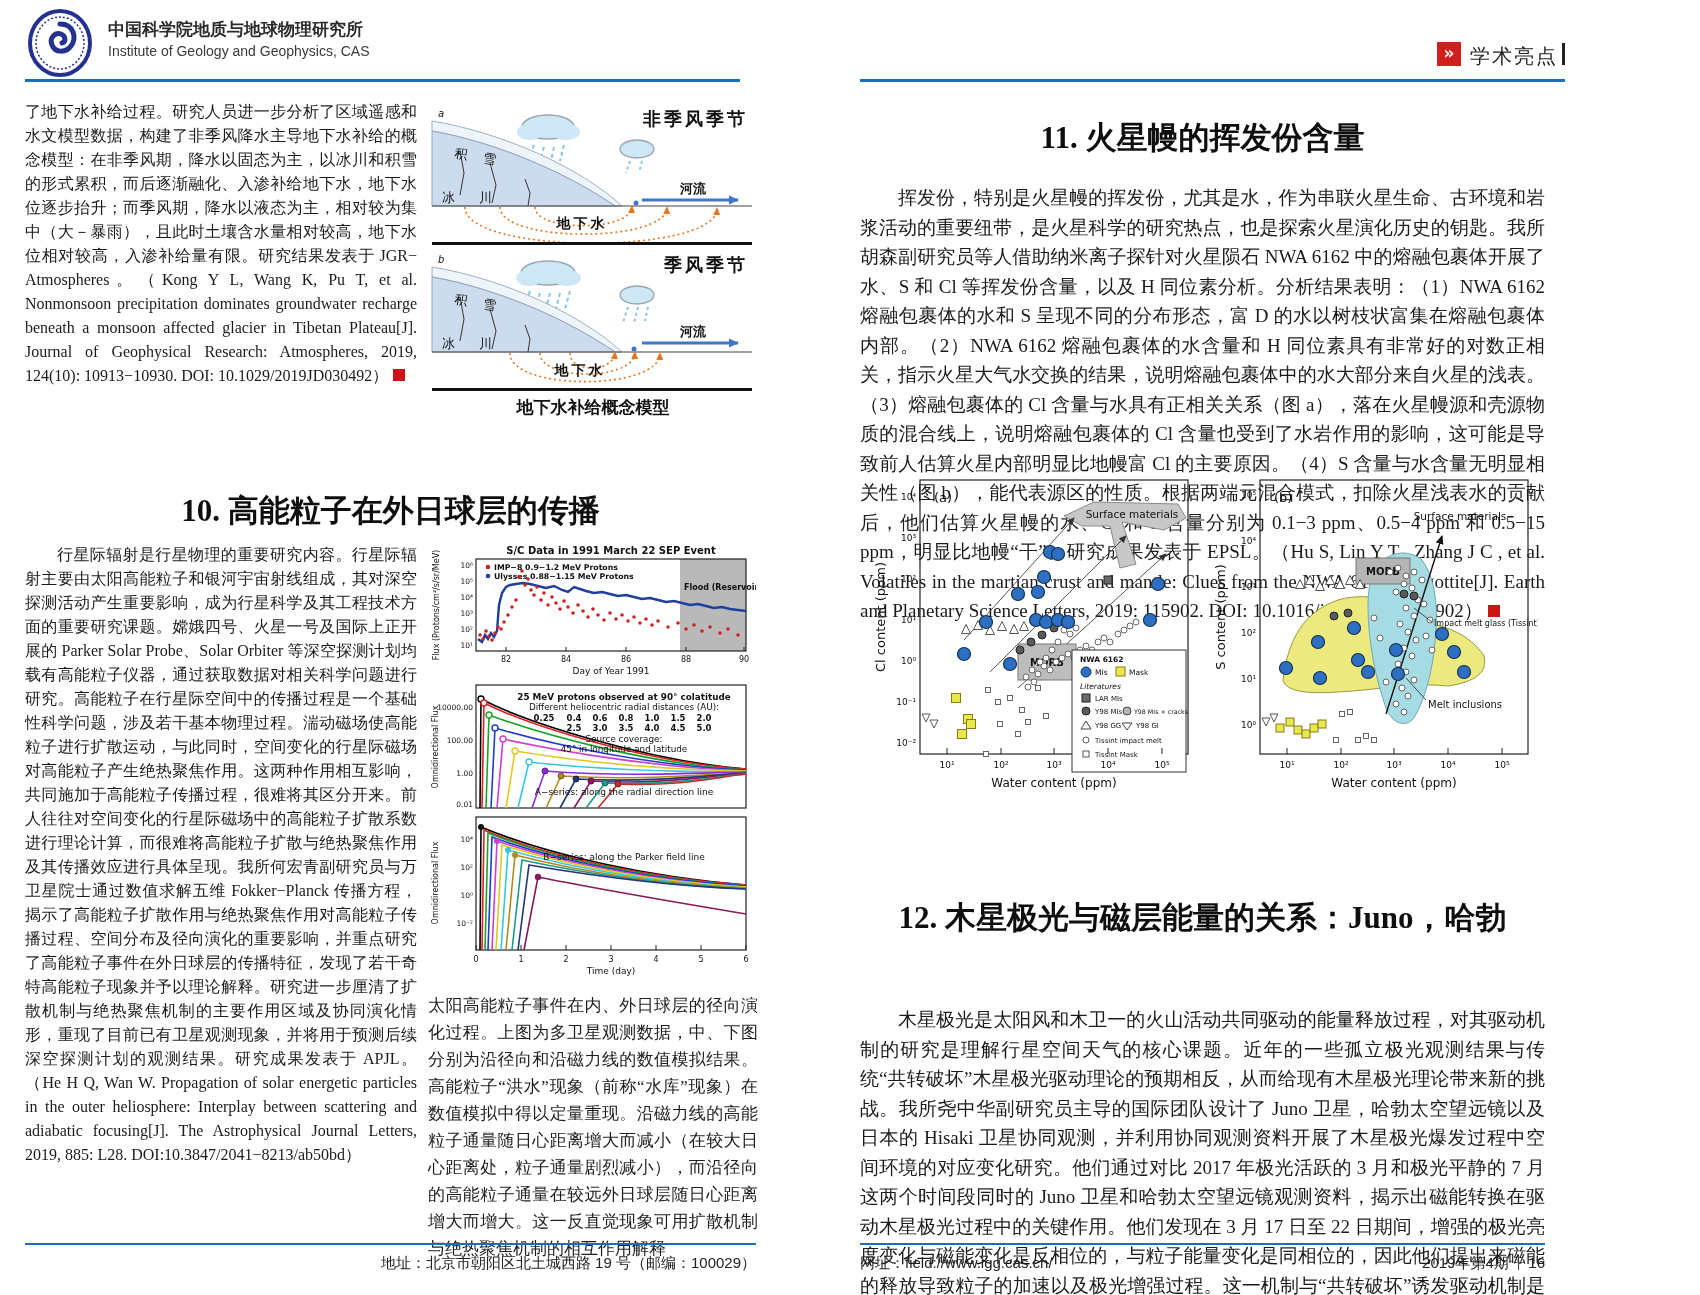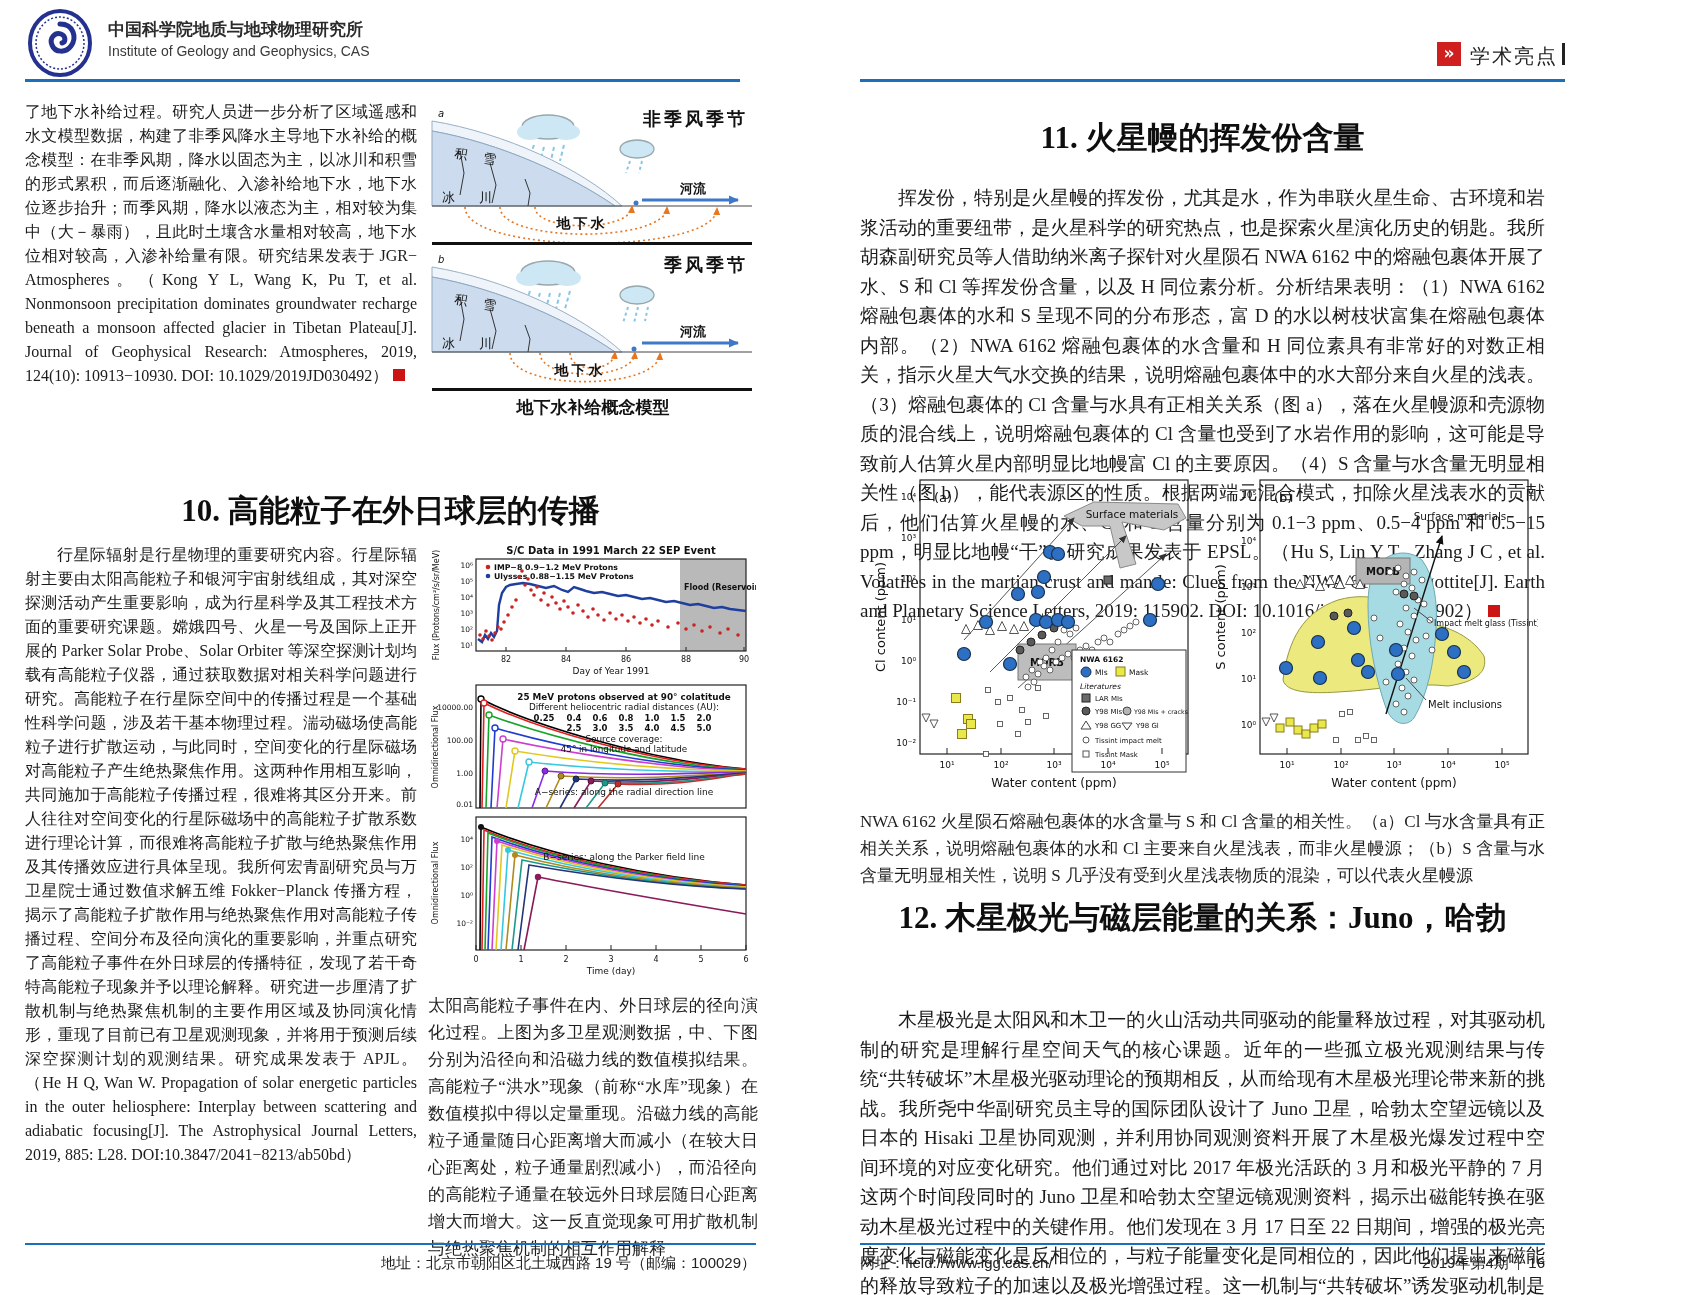--- a/index.html
+++ b/index.html
@@ -625,21 +625,20 @@
         <text x="79" y="296" text-anchor="middle" font-size="9">10¹</text>
         <text x="133" y="296" text-anchor="middle" font-size="9">10²</text>
         <text x="186" y="296" text-anchor="middle" font-size="9">10³</text>
         <text x="240" y="296" text-anchor="middle" font-size="9">10⁴</text>
         <text x="294" y="296" text-anchor="middle" font-size="9">10⁵</text>
       </g>
       <text x="186" y="315" text-anchor="middle" font-size="12">Water content (ppm)</text>
     </svg>
   </div>
 
-  <div class="abs fig-caption" style="left:860px;top:808px;width:685px;">NWA 6162 火星陨石熔融包裹体的水含量与 S 和 Cl 含量的相关性。（a）Cl 与水含量具有正相关关系，说明熔融包裹体的水和 Cl 主要来自火星浅表，而非火星幔源；（b）S 含量与水含量无明显相关性，说明 S 几乎没有受到火星浅表物质的混染，可以代表火星幔源</div>
 
   <div class="abs sec-title" style="left:860px;top:898px;width:685px;">
     <div>12. 木星极光与磁层能量的关系：Juno，哈勃</div>
   </div>
   <div class="abs body-wide indent" style="left:860px;top:1005px;width:685px;">木星极光是太阳风和木卫一的火山活动共同驱动的能量释放过程，对其驱动机制的研究是理解行星空间天气的核心课题。近年的一些孤立极光观测结果与传统“共转破坏”木星极光驱动理论的预期相反，从而给现有木星极光理论带来新的挑战。我所尧中华副研究员主导的国际团队设计了 Juno 卫星，哈勃太空望远镜以及日本的 Hisaki 卫星协同观测，并利用协同观测资料开展了木星极光爆发过程中空间环境的对应变化研究。他们通过对比 2017 年极光活跃的 3 月和极光平静的 7 月这两个时间段同时的 Juno 卫星和哈勃太空望远镜观测资料，揭示出磁能转换在驱动木星极光过程中的关键作用。他们发现在 3 月 17 日至 22 日期间，增强的极光亮度变化与磁能变化是反相位的，与粒子能量变化是同相位的，因此他们提出来磁能的释放导致粒子的加速以及极光增强过程。这一机制与“共转破坏”诱发驱动机制是相互独立的过程，而观测资料与磁能堆积 /</div>
 
   <div class="abs rule" style="left:25px;top:1243px;width:731px;height:2px;"></div>
   <div class="abs rule" style="left:860px;top:1243px;width:685px;height:2px;"></div>
   <div class="abs foot" style="left:25px;top:1254px;margin-top:48px;">
     <span>15</span><span class="fbar"></span><span>工作简报</span>

